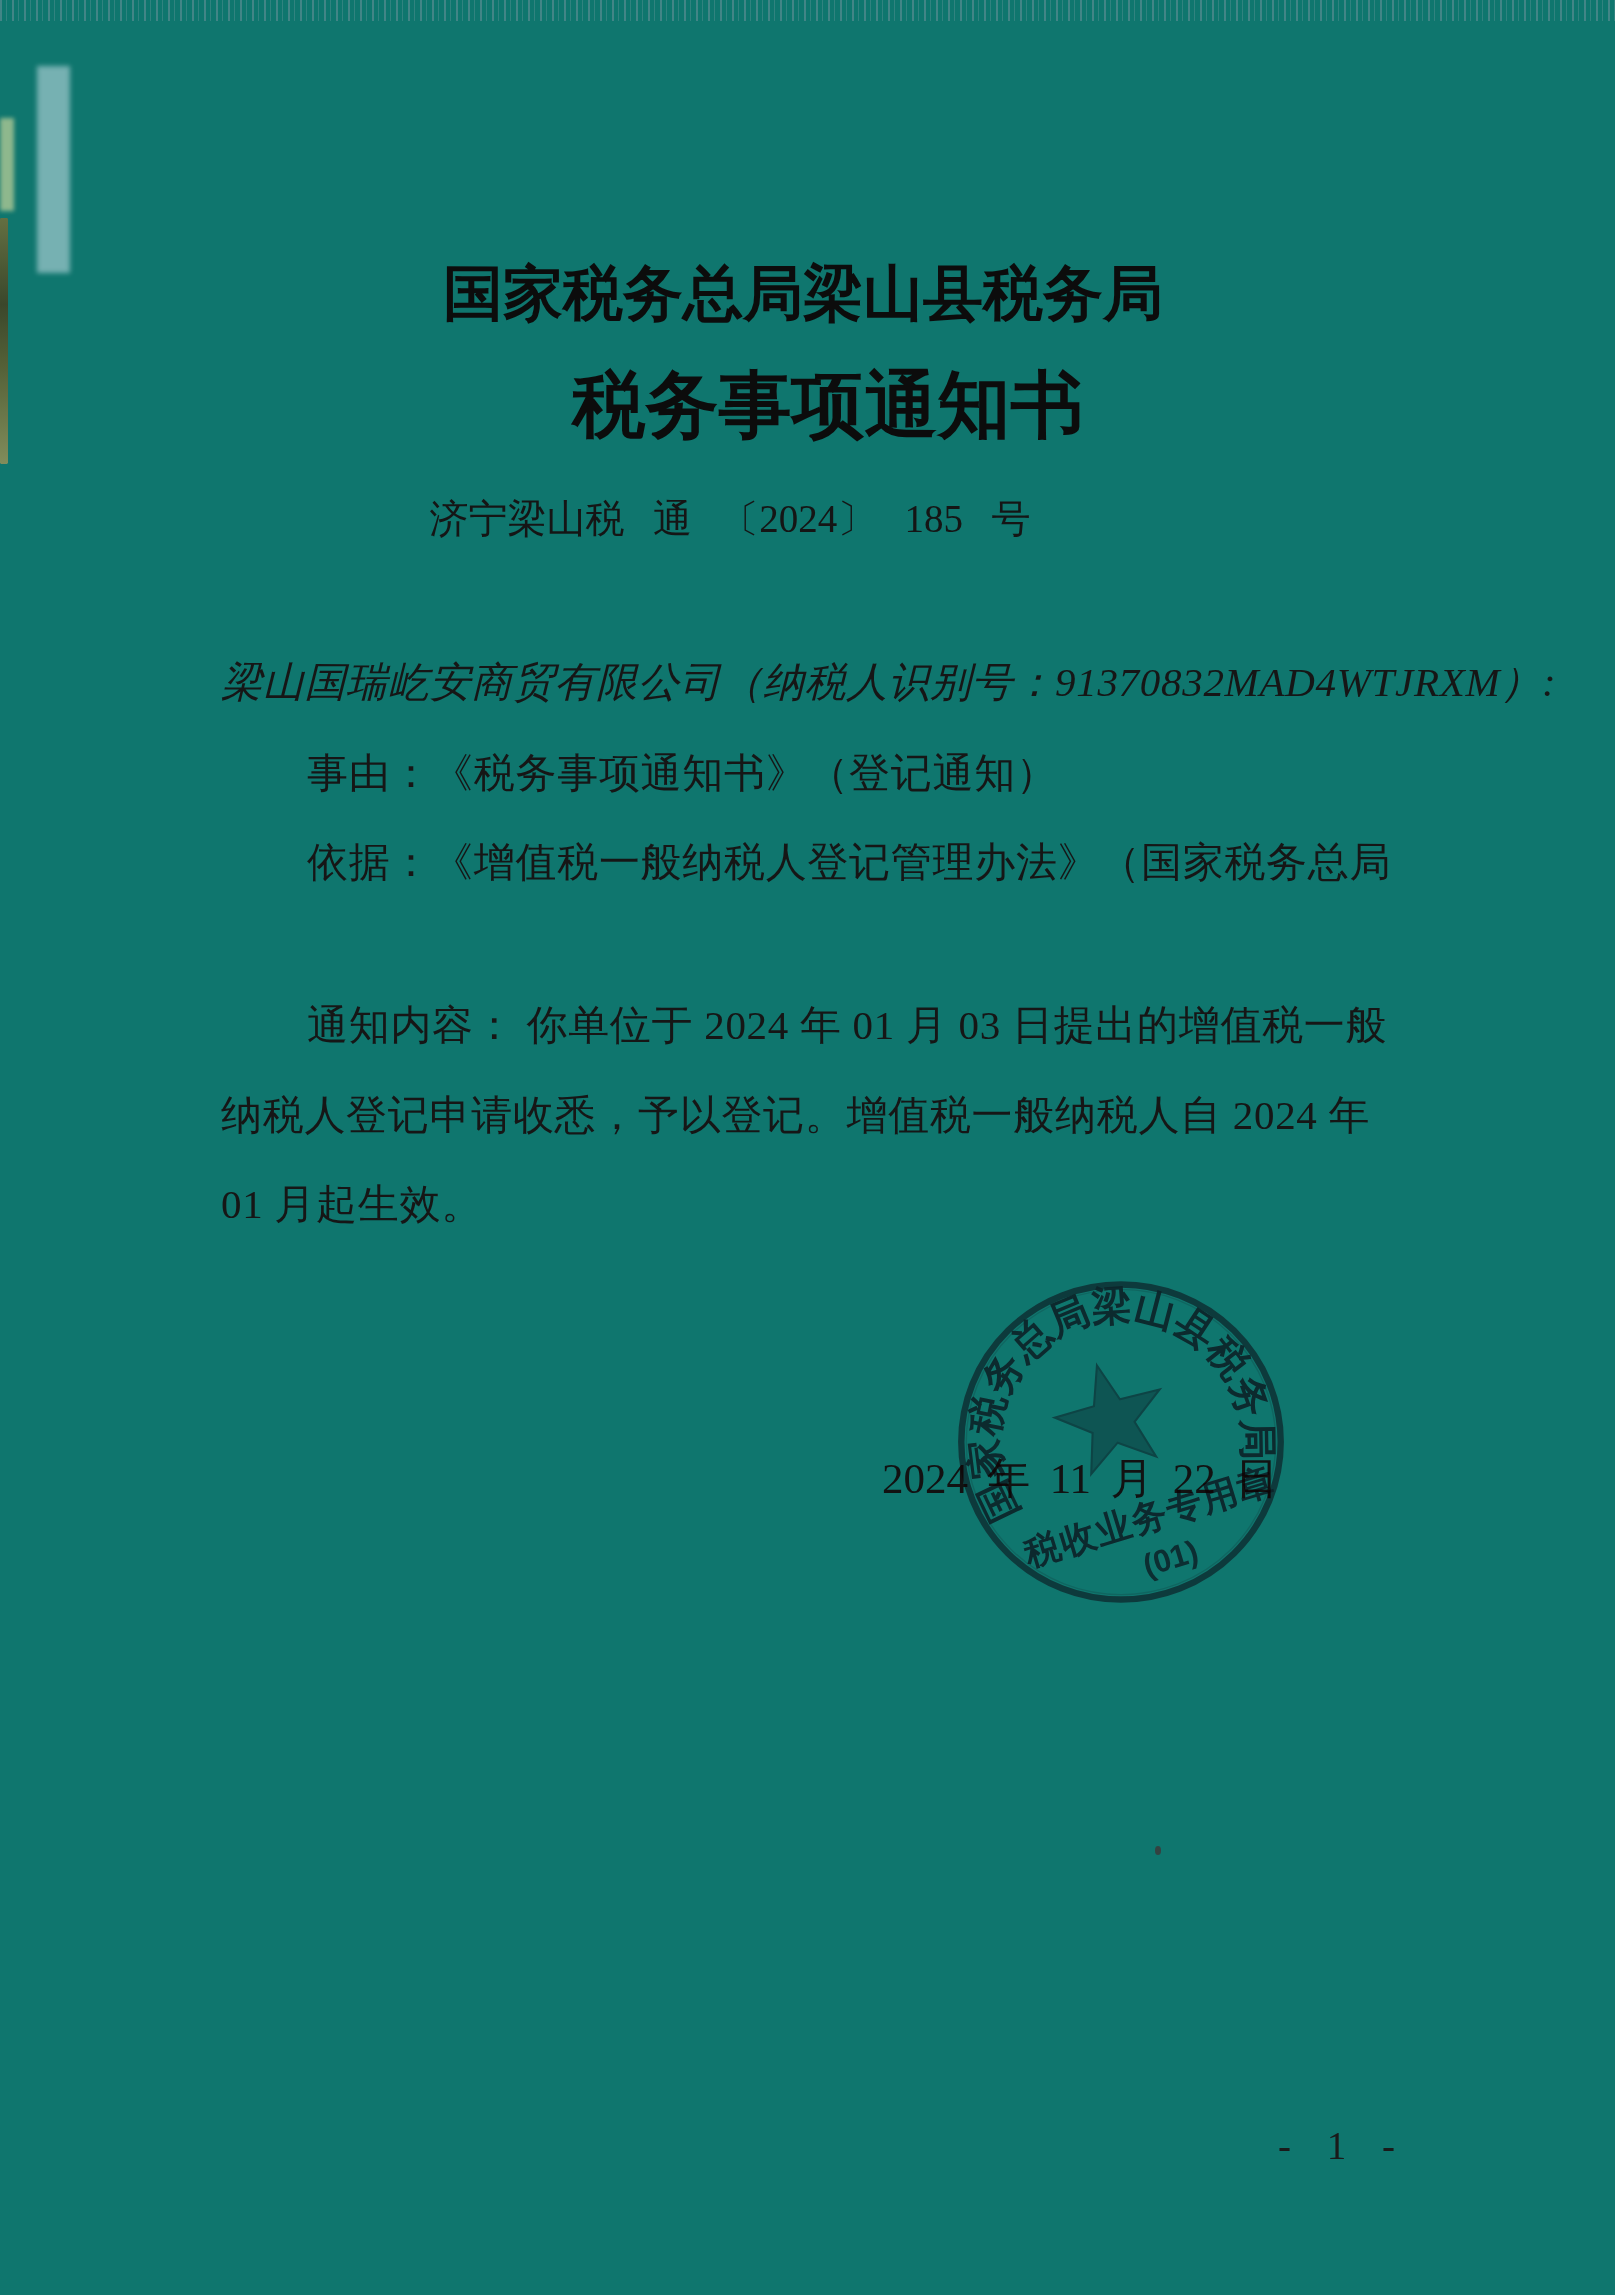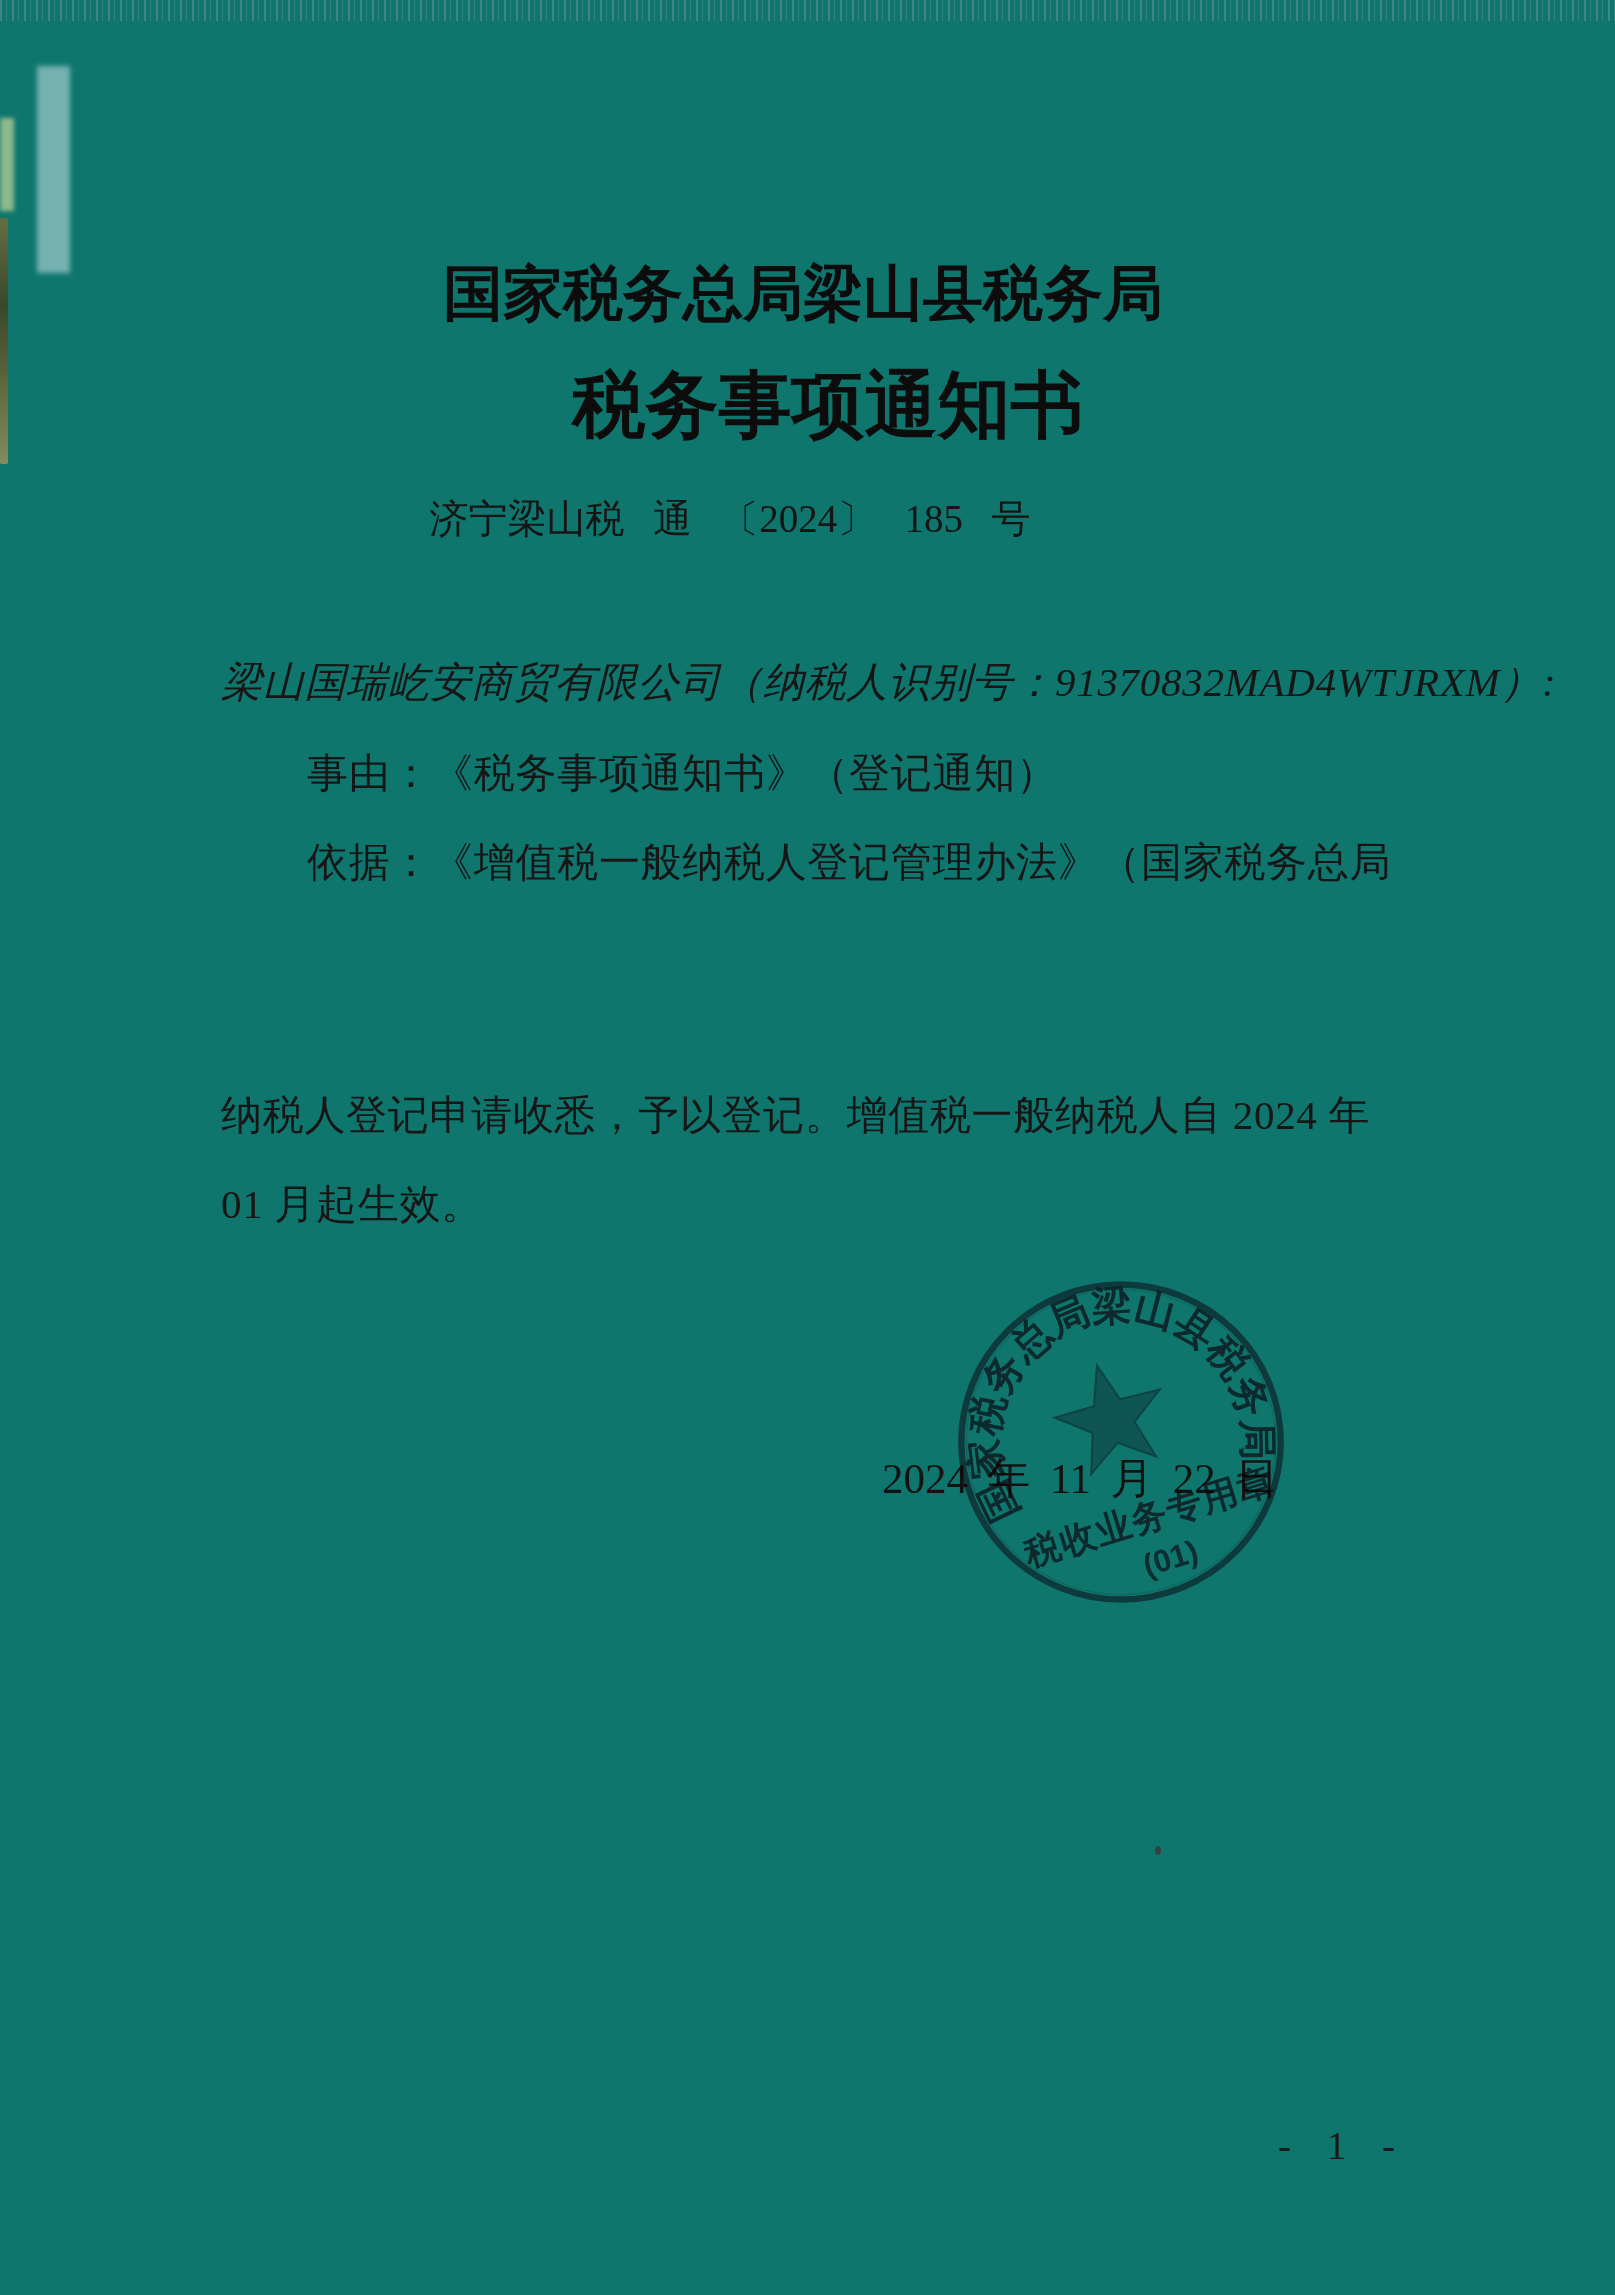--- a/index.html
+++ b/index.html
@@ -85,20 +85,21 @@
   <div class="scan-yellow-smear"></div>
   <div class="scan-left-strip"></div>
 
   <div class="title1">国家税务总局梁山县税务局</div>
   <div class="title2">税务事项通知书</div>
   <div class="docnum">济宁梁山税 通 〔2024〕 185 号</div>
 
   <div class="bodyline l1">梁山国瑞屹安商贸有限公司（纳税人识别号：91370832MAD4WTJRXM）:</div>
   <div class="bodyline l2 indent">事由：《税务事项通知书》（登记通知）</div>
   <div class="bodyline l3 indent">依据：《增值税一般纳税人登记管理办法》（国家税务总局</div>
+  <div class="bodyline l5 indent">通知内容： 你单位于 2024 年 01 月 03 日提出的增值税一般</div>
   <div class="bodyline l6">纳税人登记申请收悉，予以登记。增值税一般纳税人自 2024 年</div>
   <div class="bodyline l7">01 月起生效。</div>
 
   <div class="dateline">2024 年 11 月 22 日</div>
 
   <svg class="stamp" viewBox="0 0 460 460" xmlns="http://www.w3.org/2000/svg">
     <defs>
       <path id="ringPath" d="M 89.1 328.7 A 172 172 0 1 1 399.4 259.9" fill="none"></path>
     </defs>
 

